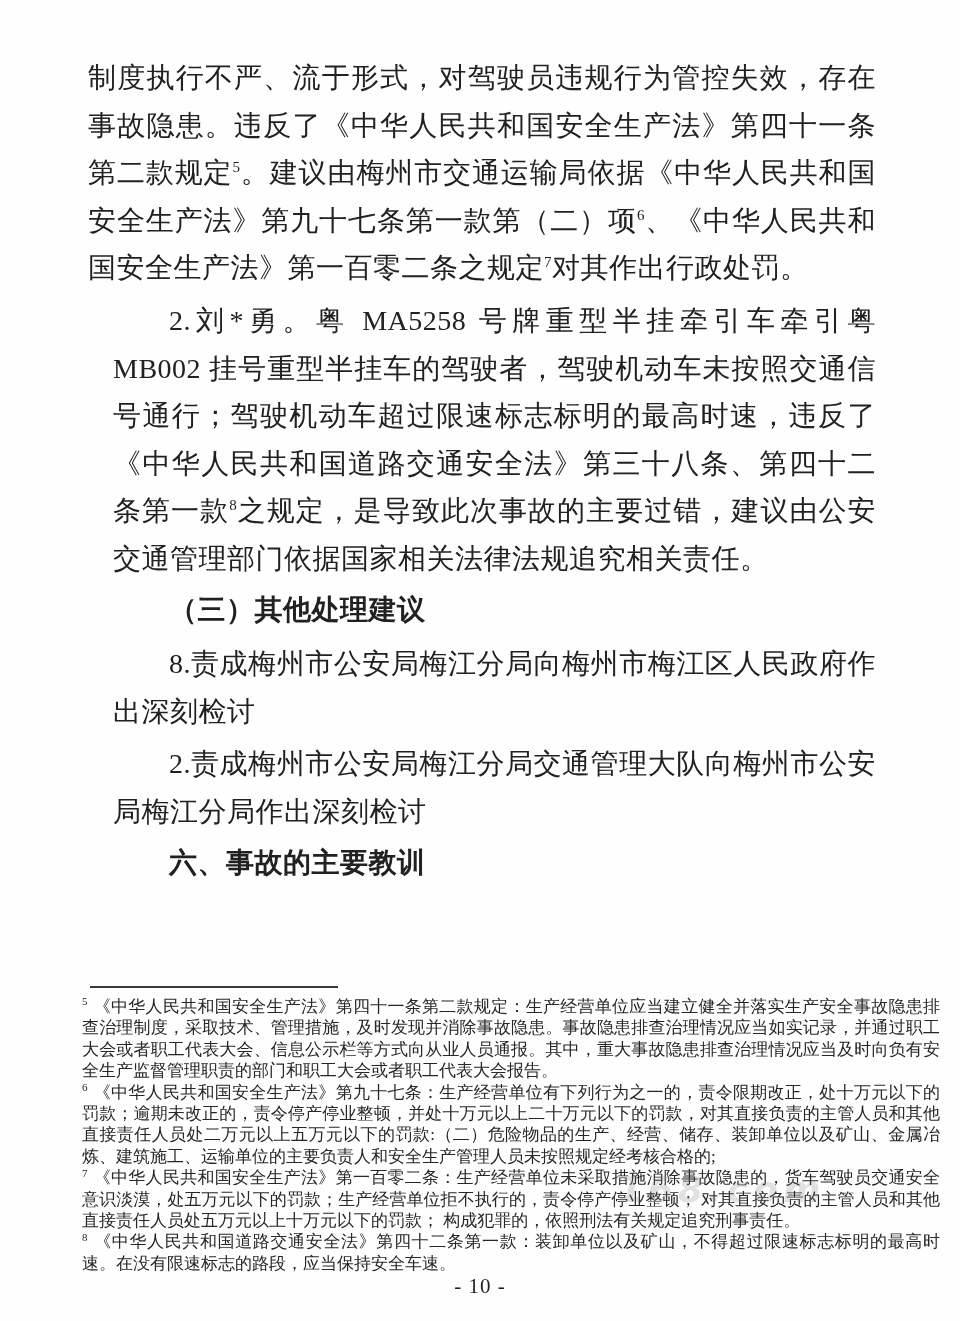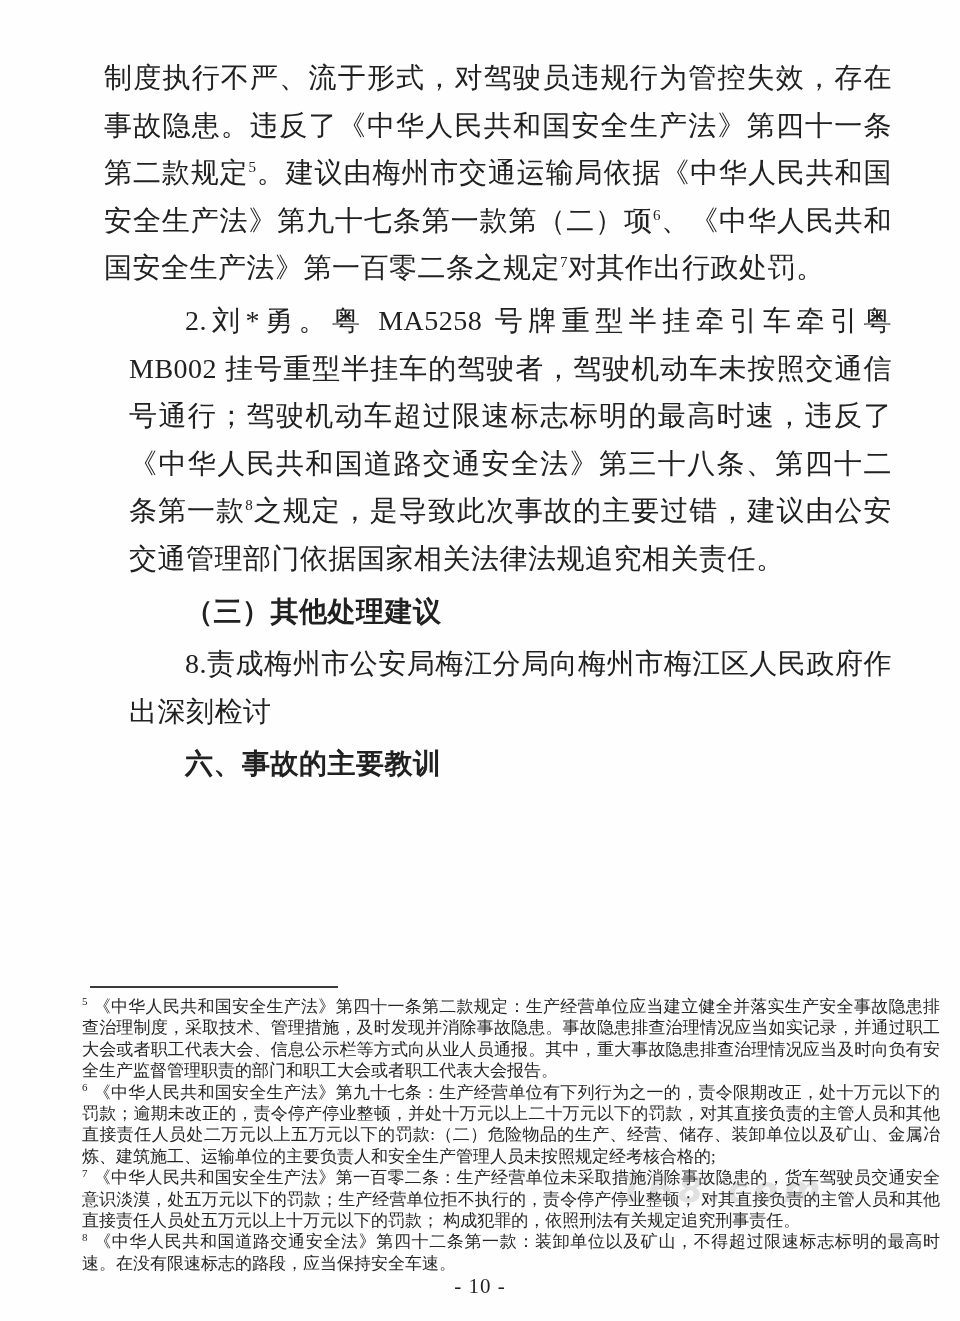--- a/index.html
+++ b/index.html
@@ -8,38 +8,38 @@
     width: 960px;
     height: 1321px;
     background: #fefefe;
     overflow: hidden;
     font-family: "Liberation Serif", "DejaVu Serif", serif;
     color: #212121;
   }
   
   .body-text {
     position: absolute;
-    left: 104px;
+    left: 88px;
     top: 54px;
     width: 788px;
   }
   .body-text p {
     margin: 0;
     font-size: 28px;
     line-height: 47.6px;
     text-align: justify;
     text-justify: inter-ideograph;
     letter-spacing: 0.5px;
   }
   .body-text p.indent { text-indent: 2em; }
   .body-text p.sp { margin-top: 5px; margin-left: 25px; }
   .body-text p.heading,
   .body-text b {
     font-weight: 700;
-    font-family: Liberation Serif, serif;
+    font-family: Liberation Mono, monospace;
   }
   .body-text sup {
     font-size: 15px;
     line-height: 0;
     vertical-align: super;
   }
   
   .fn-sep {
     position: absolute;
     left: 90px;
@@ -103,20 +103,21 @@
 
   <div class="body-text">
     <p class="bodyline">制度执行不严、流于形式，对驾驶员违规行为管控失效，存在事故隐患。违反了《中华人民共和国安全生产法》第四十一条第二款规定<sup>5</sup>。建议由梅州市交通运输局依据《中华人民共和国安全生产法》第九十七条第一款第（二）项<sup>6</sup>、《中华人民共和国安全生产法》第一百零二条之规定<sup>7</sup>对其作出行政处罚。</p>
 
     <p class="indent sp">2.刘*勇。粤 MA5258 号牌重型半挂牵引车牵引粤 MB002 挂号重型半挂车的驾驶者，驾驶机动车未按照交通信号通行；驾驶机动车超过限速标志标明的最高时速，违反了《中华人民共和国道路交通安全法》第三十八条、第四十二条第一款<sup>8</sup>之规定，是导致此次事故的主要过错，建议由公安交通管理部门依据国家相关法律法规追究相关责任。</p>
 
     <p class="indent heading sp">（三）其他处理建议</p>
 
     <p class="indent sp">8.责成梅州市公安局梅江分局向梅州市梅江区人民政府作出深刻检讨</p>
 
+    <p class="indent sp">2.责成梅州市公安局梅江分局交通管理大队向梅州市公安局梅江分局作出深刻检讨</p>
 
     <p class="indent heading sp">六、事故的主要教训</p>
 
   </div>
 
   <div class="fn-sep"></div>
 
   <div class="footnotes">
     <p><sup>5</sup><span>《中华人民共和国安全生产法》第四十一条第二款规定：生产经营单位应当建立健全并落实生产安全事故隐患排查治理制度，采取技术、管理措施，及时发现并消除事故隐患。事故隐患排查治理情况应当如实记录，并通过职工大会或者职工代表大会、信息公示栏等方式向从业人员通报。其中，重大事故隐患排查治理情况应当及时向负有安全生产监督管理职责的部门和职工大会或者职工代表大会报告。</span></p>
     <p><sup>6</sup><span>《中华人民共和国安全生产法》第九十七条：生产经营单位有下列行为之一的，责令限期改正，处十万元以下的罚款；逾期未改正的，责令停产停业整顿，并处十万元以上二十万元以下的罚款，对其直接负责的主管人员和其他直接责任人员处二万元以上五万元以下的罚款:（二）危险物品的生产、经营、储存、装卸单位以及矿山、金属冶炼、建筑施工、运输单位的主要负责人和安全生产管理人员未按照规定经考核合格的;</span></p>

